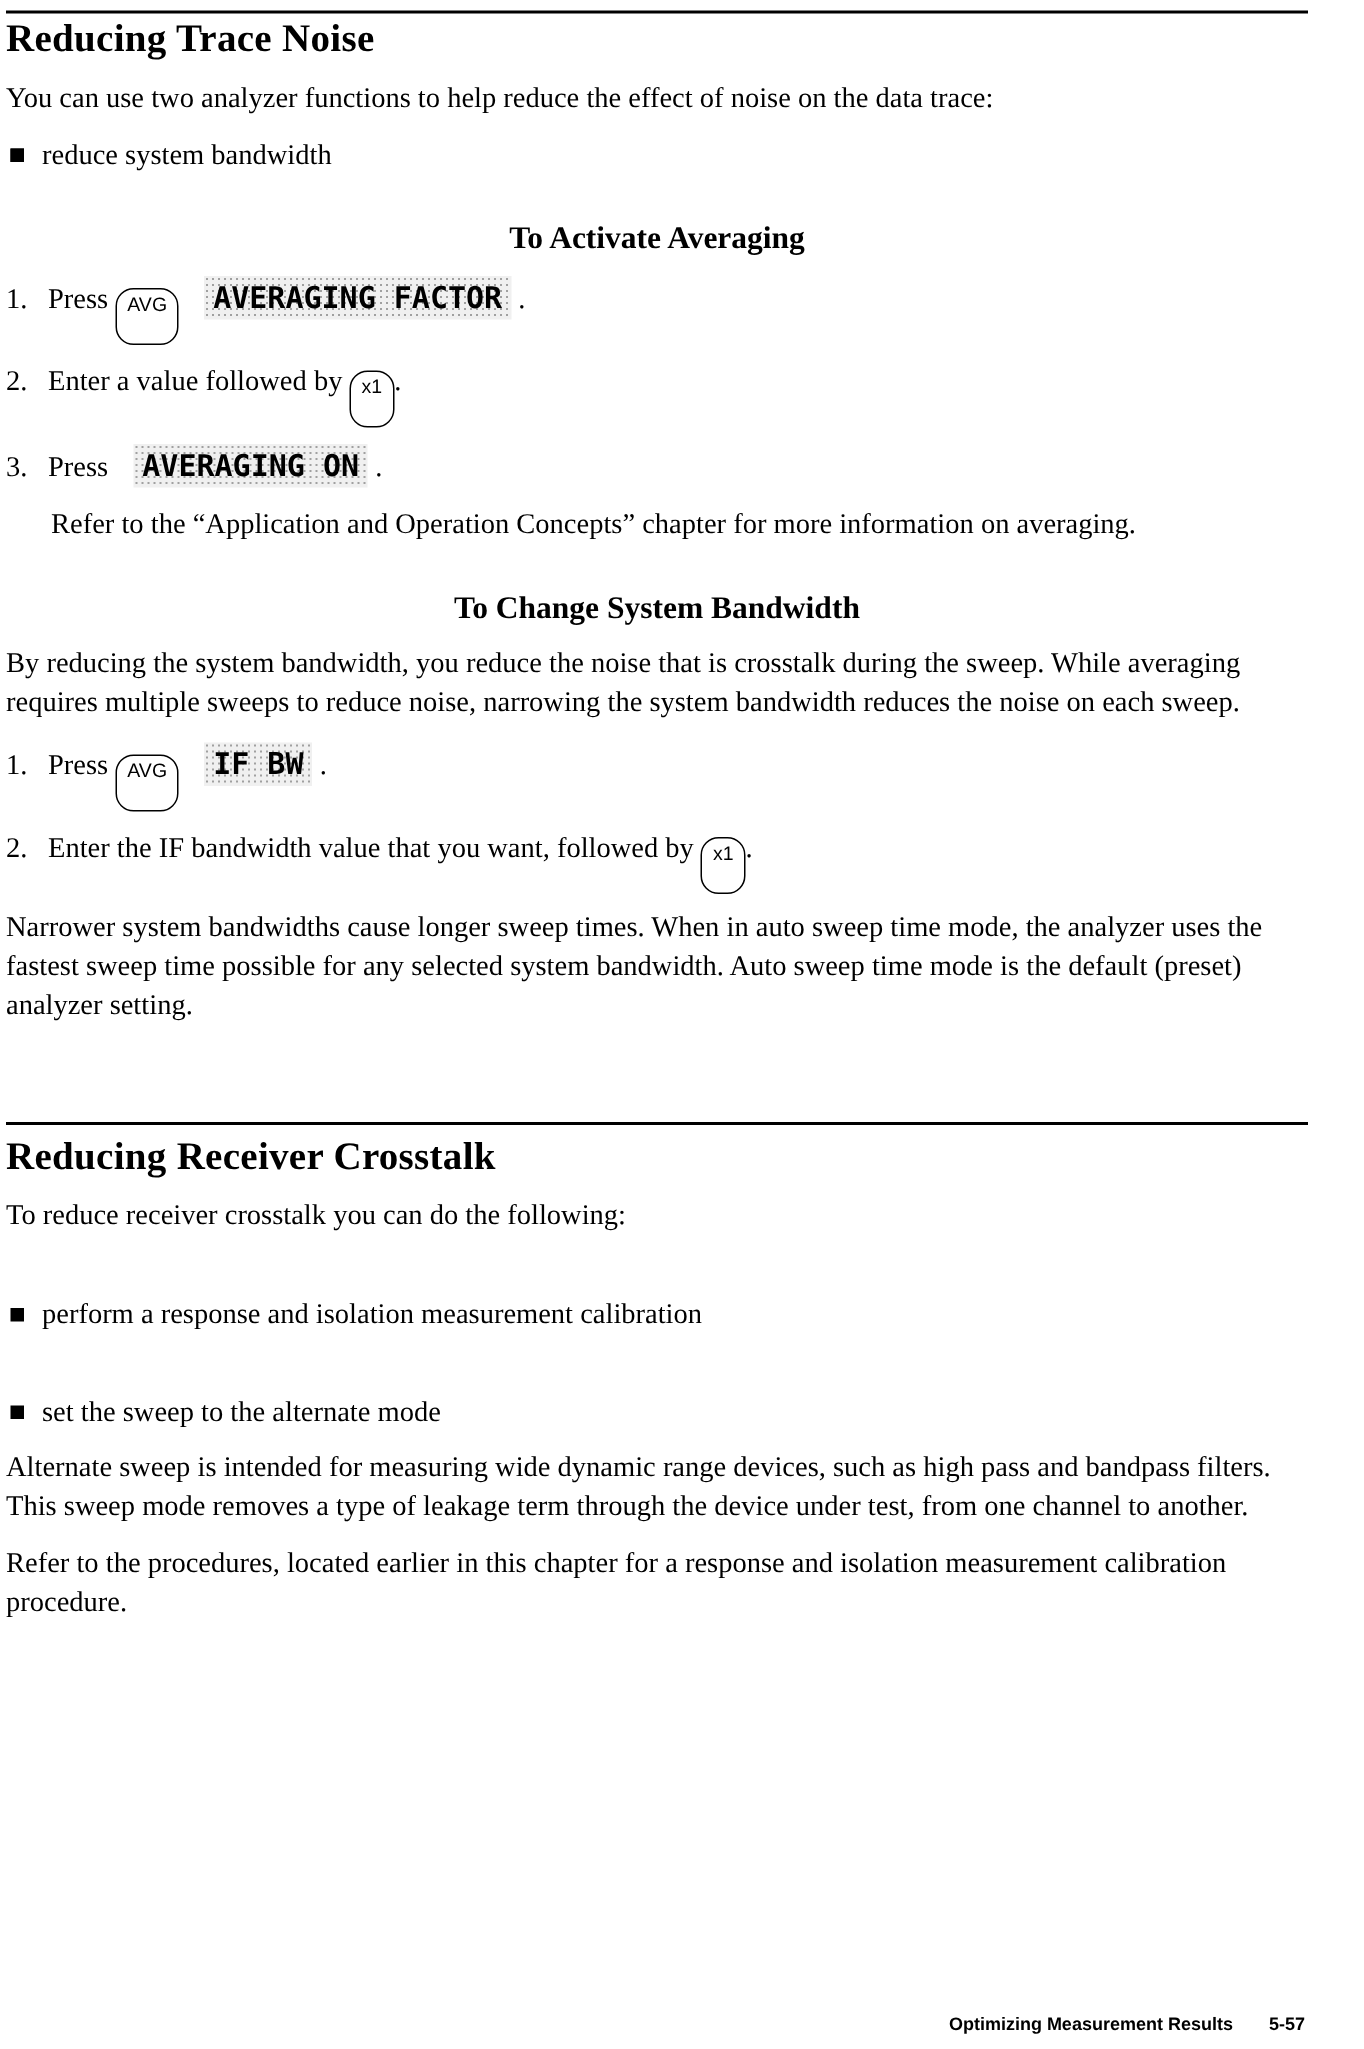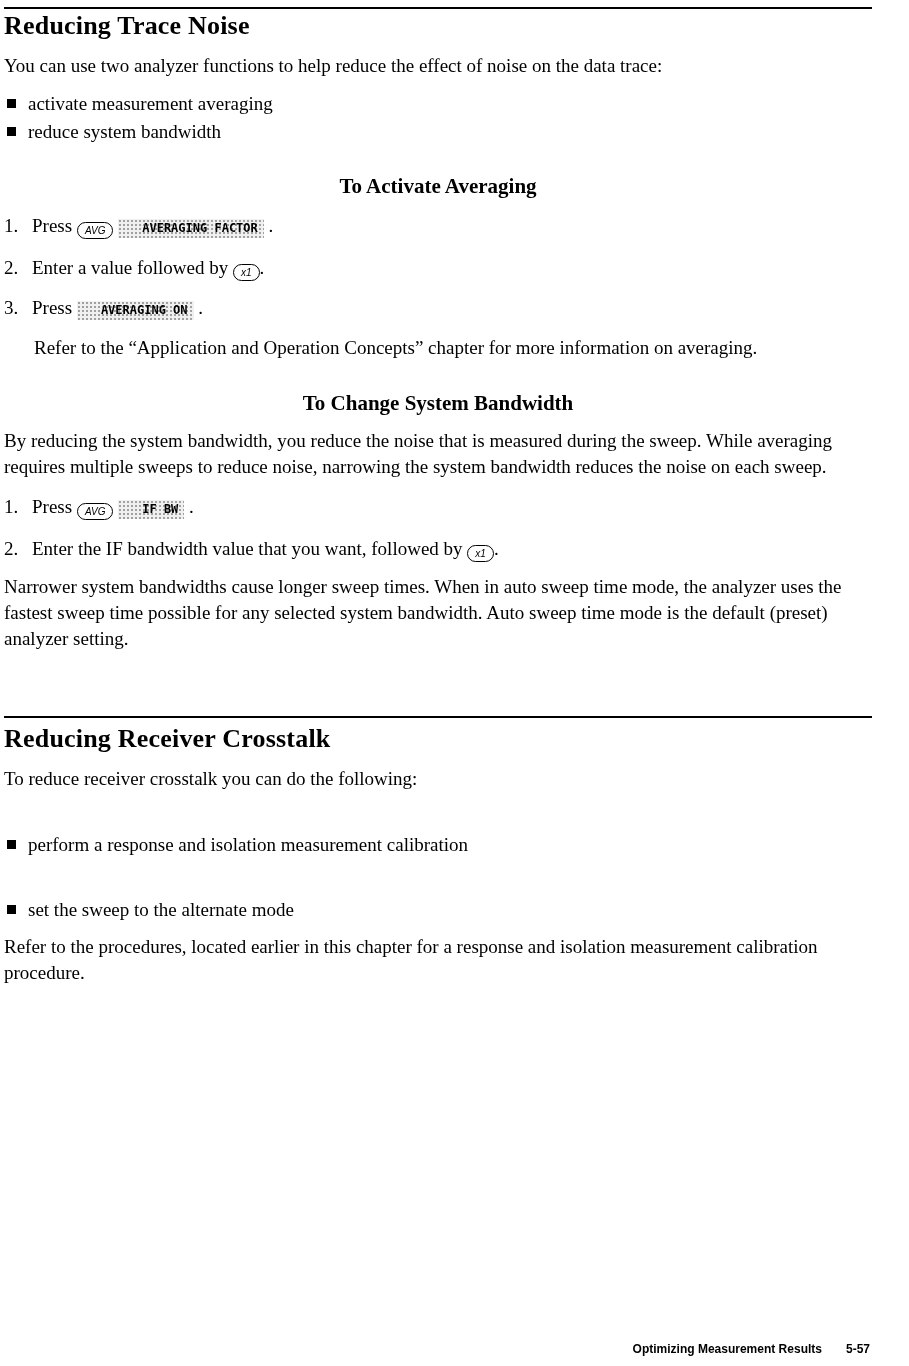--- a/index.html
+++ b/index.html
@@ -30,33 +30,34 @@
   ul.bullets li { position: relative; padding-left: 24px; line-height: 25px; margin-bottom: 3px; }
   ul.bullets.spaced li { margin-bottom: 12px; margin-top: 40px; }
   .sq { position: absolute; left: 3px; top: 8px; width: 9px; height: 9px; background: #000; }
   .steps { margin: 0; }
   .step { display: flex; align-items: baseline; line-height: 30px; margin-bottom: 10px; }
   .step .num { width: 28px; flex: none; }
   .step-body { flex: 1; }
   .hardkey {
     display: inline-block;
     font-family: "Liberation Sans", "DejaVu Sans", sans-serif;
-    font-size: 10px; line-height: 1;
-    padding: 3px 7px 2px 7px;
+    font-size: 13px; line-height: 1;
+    padding: 3px 7px 20px 7px;
     border: 1.6px solid #000; border-radius: 12px;
-    vertical-align: -2px; white-space: nowrap; font-style: italic;
+    vertical-align: -2px; white-space: nowrap;
   }
   .softkey {
     font-family: "DejaVu Sans Mono", "Liberation Mono", monospace;
-    font-weight: bold; font-size: 12px;
-    padding: 2px 6px 3px 24px;
+    font-weight: bold; font-size: 20px;
+    padding: 2px 6px 3px 6px;
     background-color: #f0f0f0;
     background-image: radial-gradient(#a0a0a0 0.9px, rgba(255,255,255,0) 1px);
     background-size: 4px 4px;
     white-space: nowrap;
+    margin-left: 12px;
   }
   .note { margin: 2px 0 0 30px; }
   .keyline { line-height: 30px; margin-bottom: 12px; }
   .footer {
     position: absolute; right: 14px; bottom: 10px;
     font-family: "Liberation Sans", "DejaVu Sans", sans-serif;
     font-weight: bold; font-size: 12px;
   }
   .footer .pageno { margin-left: 24px; }
 </style>
@@ -65,21 +66,21 @@
 
 <div class="page">
 
   <hr class="rule top-rule">
 
   <h1>Reducing Trace Noise</h1>
 
   <p>You can use two analyzer functions to help reduce the effect of noise on the data trace:</p>
 
   <ul class="bullets">
-    <li><span class="sq"></span><span>activate measurement averaging</span></li>
+    <li><span class="sq"></span></li>
     <li><span class="sq"></span><span>reduce system bandwidth</span></li>
   </ul>
 
   <h2>To Activate Averaging</h2>
 
 
   <div class="steps">
     <div class="step">
       <span class="num">1.</span>
       <span class="step-body"><span>Press</span> <span class="hardkey">AVG</span> <span class="softkey">AVERAGING FACTOR</span> <span>.</span></span>
@@ -91,21 +92,21 @@
     <div class="step">
       <span class="num">3.</span>
       <span class="step-body"><span>Press</span> <span class="softkey">AVERAGING ON</span> <span>.</span></span>
     </div>
   </div>
 
   <p class="note">Refer to the “Application and Operation Concepts” chapter for more information on averaging.</p>
 
   <h2>To Change System Bandwidth</h2>
 
-  <p>By reducing the system bandwidth, you reduce the noise that is measured during the sweep.  While averaging requires multiple sweeps to reduce noise, narrowing the system bandwidth reduces the noise on each sweep.</p>
+  <p>By reducing the system bandwidth, you reduce the noise that is crosstalk during the sweep.  While averaging requires multiple sweeps to reduce noise, narrowing the system bandwidth reduces the noise on each sweep.</p>
 
   <div class="steps">
     <div class="step">
       <span class="num">1.</span>
       <span class="step-body"><span>Press</span> <span class="hardkey">AVG</span> <span class="softkey">IF BW</span> <span>.</span></span>
     </div>
     <div class="step">
       <span class="num">2.</span>
       <span class="step-body"><span>Enter the IF bandwidth value that you want, followed by</span> <span class="hardkey">x1</span><span>.</span></span>
     </div>
@@ -117,20 +118,21 @@
 
   <h1>Reducing Receiver Crosstalk</h1>
 
   <p>To reduce receiver crosstalk you can do the following:</p>
 
   <ul class="bullets spaced">
     <li><span class="sq"></span><span>perform a response and isolation measurement calibration</span></li>
     <li><span class="sq"></span><span>set the sweep to the alternate mode</span></li>
   </ul>
 
+  <p class="outro">Alternate sweep is intended for measuring wide dynamic range devices, such as high pass and bandpass filters.  This sweep mode removes a type of leakage term through the device under test, from one channel to another.</p>
 
 
   <p>Refer to the procedures, located earlier in this chapter for a response and isolation measurement calibration procedure.</p>
 
   <div class="footer">
     <span>Optimizing Measurement Results</span><span class="pageno">5-57</span>
   </div>
 
 </div>
 

